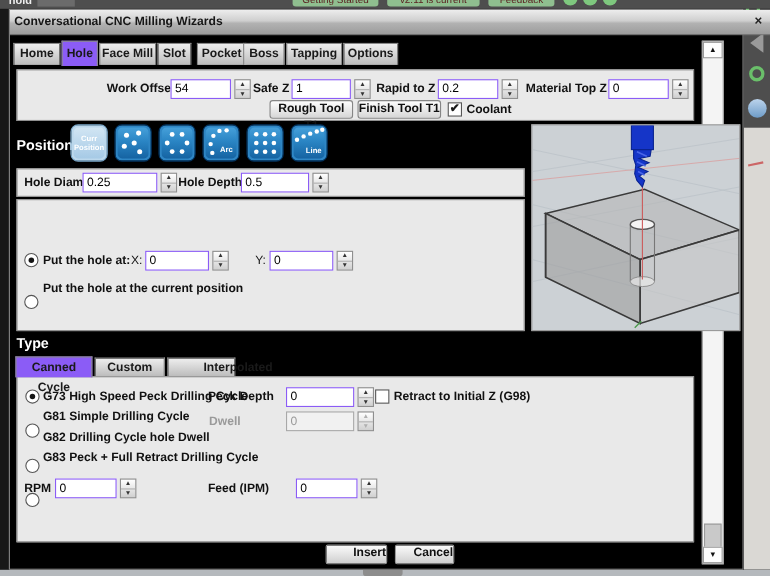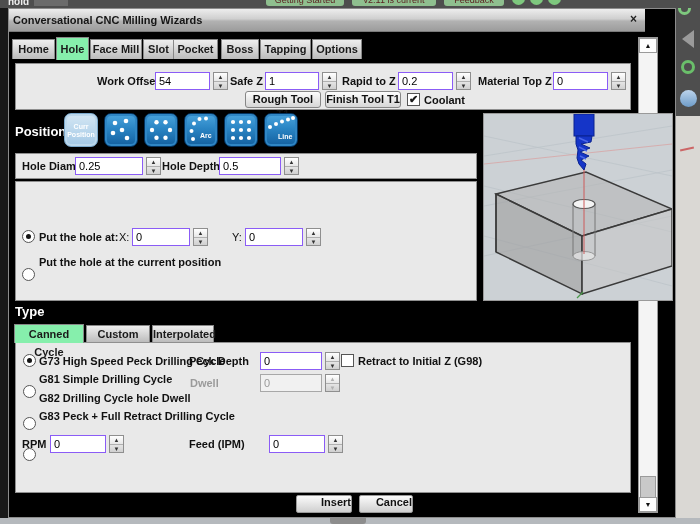--- a/index.html
+++ b/index.html
@@ -4,30 +4,30 @@
 <style>
   html,body{margin:0;padding:0;background:#000;}
   *{box-sizing:border-box;}
   .stage{position:relative;width:700px;height:524px;background:#181818;overflow:hidden;
          font-family:"Liberation Sans",sans-serif;}
   .abs{position:absolute;}
   .lbl{font:bold 11px "Liberation Sans",sans-serif;color:#111;white-space:nowrap;}
   .wlbl{font:bold 13px "Liberation Sans",sans-serif;color:#fff;white-space:nowrap;}
   
   .dialog{left:8px;top:8px;width:668px;height:510px;background:#000;border:1px solid #8c8c8c;}
-  .titlebar{left:0;top:0;width:636px;height:23px;
+  .titlebar{left:0;top:0;width:692px;height:23px;
     background:linear-gradient(#ededed 0%,#cfcfcf 45%,#b2b2b2 55%,#9c9c9c 100%);
     border-bottom:1px solid #7a7a7a;}
   .title{left:4px;top:5px;font:bold 11px "Liberation Sans",sans-serif;color:#161616;}
   .close{right:8px;top:3px;font:bold 12px "Liberation Sans",sans-serif;color:#222;cursor:default;}
   
   .tab{top:30px;height:20px;background:linear-gradient(#eee,#bcbcbc);border:1px solid #888;
        border-bottom:none;font:bold 11px "Liberation Sans",sans-serif;color:#1a1a1a;
        text-align:center;line-height:19px;}
-  .tab.active{top:28px;height:23px;background:#86efac;line-height:22px;z-index:2;}
+  .tab.active{top:28px;height:23px;background:#8b5cf6;line-height:22px;z-index:2;}
   
   .panel{background:#e9e9e9;border:1px solid #8f8f8f;}
   
   .spinner{display:flex;align-items:stretch;height:18px;}
   .inp{height:18px;border:1px solid #8b5cf6;font:11px "Liberation Sans",sans-serif;
        padding:0 3px;background:#fff;color:#000;}
   .inp.dis{background:#f1f1f1;color:#9a9a9a;border-color:#a8a8a8;}
   .ud{display:flex;flex-direction:column;margin-left:3px;width:15px;
       border:1px solid #8f8f8f;background:linear-gradient(#fff,#d0d0d0);}
   .ud span{flex:1;font-size:6px;line-height:8px;text-align:center;color:#333;}
@@ -97,21 +97,21 @@
 
     <div class="abs titlebar">
       <span class="abs title">Conversational CNC Milling Wizards</span>
       <span class="abs close">×</span>
     </div>
 
     <div class="abs tab" style="left:3px;width:43px;">Home</div>
     <div class="abs tab active" style="left:47px;width:33px;">Hole</div>
     <div class="abs tab" style="left:81px;width:52px;">Face Mill</div>
     <div class="abs tab" style="left:134px;width:31px;">Slot</div>
-    <div class="abs tab" style="left:164px;width:45px;text-align:center;">Pocket</div>
+    <div class="abs tab" style="left:170px;width:45px;text-align:center;">Pocket</div>
     <div class="abs tab" style="left:212px;width:38px;">Boss</div>
     <div class="abs tab" style="left:251px;width:51px;">Tapping</div>
     <div class="abs tab" style="left:303px;width:50px;">Options</div>
 
     <div class="abs sb-track" style="left:629px;top:28px;width:20px;height:476px;">
       <div class="abs sb-btn" style="left:0;top:0;width:18px;height:15px;">▲</div>
       <div class="abs sb-thumb" style="left:1px;top:438px;width:16px;height:24px;"></div>
       <div class="abs sb-btn" style="left:0;top:459px;width:18px;height:15px;">▼</div>
     </div>
 
@@ -294,21 +294,21 @@
             <span>▼</span>
           </div>
       </div>
       <div class="abs radio" style="left:6px;top:73px;"></div>
       <span class="abs lbl" style="left:23px;top:74px;">Put the hole at the current position</span>
     </div>
 
     <span class="abs wlbl" style="left:6px;top:295px;">Type</span>
     <div class="abs tab active" style="left:5px;top:315px;width:70px;height:19px;line-height:18px;">Canned Cycle</div>
     <div class="abs tab" style="left:77px;top:316px;width:64px;height:17px;line-height:16px;">Custom Cycle</div>
-    <div class="abs tab" style="left:143px;top:316px;width:62px;height:17px;line-height:16px;">Interpolated</div>
+    <div class="abs tab" style="left:143px;top:316px;width:62px;height:17px;line-height:16px;padding-left:32px;">Interpolated</div>
 
     <div class="abs panel" style="left:6px;top:333px;width:616px;height:151px;">
       <div class="abs radio sel" style="left:7px;top:11px;"></div>
       <span class="abs lbl" style="left:23px;top:12px;">G73 High Speed Peck Drilling Cycle</span>
       <div class="abs radio" style="left:7px;top:29px;"></div>
       <span class="abs lbl" style="left:23px;top:30px;">G81 Simple Drilling Cycle</span>
       <div class="abs radio" style="left:7px;top:48px;"></div>
       <span class="abs lbl" style="left:23px;top:49px;">G82 Drilling Cycle hole Dwell</span>
       <div class="abs radio" style="left:7px;top:66px;"></div>
       <span class="abs lbl" style="left:23px;top:67px;">G83 Peck + Full Retract Drilling Cycle</span>

